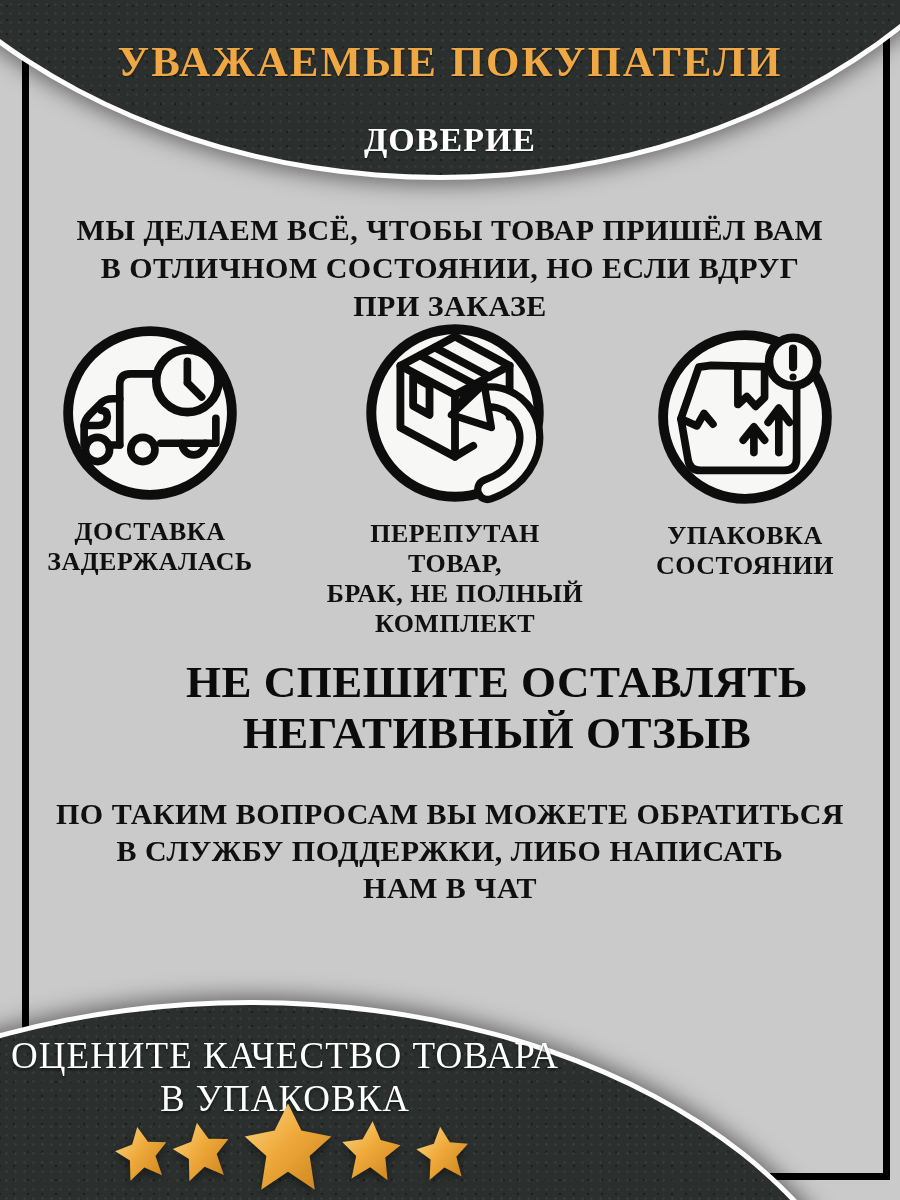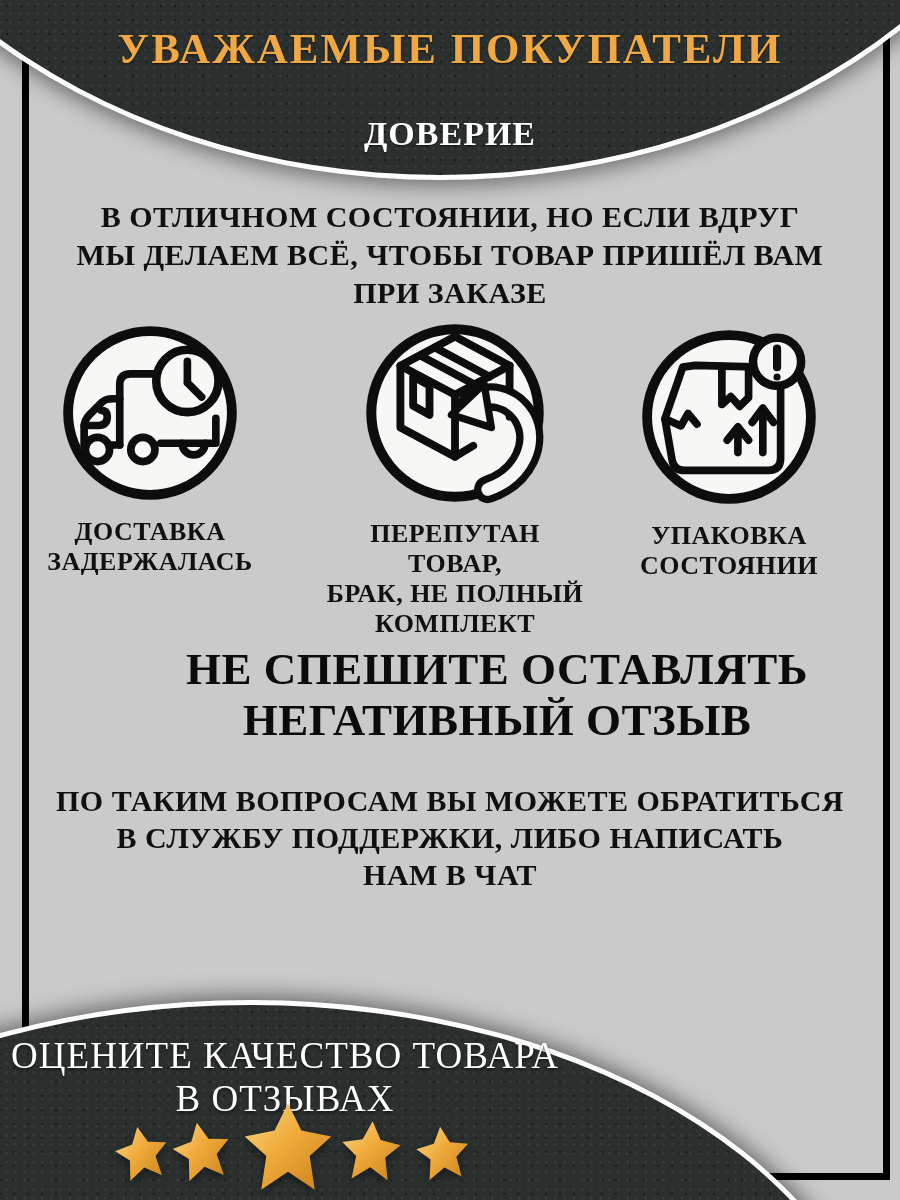--- a/index.html
+++ b/index.html
@@ -22,40 +22,40 @@
       radial-gradient(rgba(0,0,0,.35) 1px, transparent 1.6px);
     background-size:9px 9px,14px 14px;
     border:5px solid #fdfdfd;
     box-shadow:0 0 22px 4px rgba(0,0,0,.5);
     box-sizing:border-box; z-index:2;
   }
   .header-panel{ left:-215px; top:-860px; width:1310px; height:1040px; }
   .footer-panel{ left:-390px; top:1000px; width:1280px; height:832px; }
 
   .abs{ position:absolute; z-index:3; }
-  .center{ left:0; width:900px; text-align:center; }
+  .center{ left:0; width:900px; text-align:center;margin-top:13px; }
 
   .hdr-title{
     top:24px; font-size:43px; font-weight:bold; letter-spacing:2px;
     color:var(--gold,#efa844); text-shadow:0 1px 2px rgba(0,0,0,.6);
   }
   .hdr-sub{ font-size:34px; font-weight:bold; color:#fff; letter-spacing:1px;
     text-shadow:0 1px 2px rgba(0,0,0,.55); }
-  .hdr-sub1{ top:78px; } .hdr-sub2{ top:115px; }
+  .hdr-sub1{ top:78px; } .hdr-sub2{ top:108px; }
 
   .intro{ top:198px; font-size:30px; font-weight:bold; color:var(--ink,#101010);
     line-height:38px; letter-spacing:.5px; }
 
   .issue{ z-index:3; position:absolute; text-align:center; }
   .issue .badge-circle{ display:block; margin:0 auto; }
   .issue-label{ margin-top:15px; font-size:26px; font-weight:bold; line-height:30px;
     color:var(--ink,#101010); letter-spacing:.5px; }
   .i1{ left:25px;  top:324px; width:250px; }
   .i2{ left:320px; top:322px; width:270px; }
-  .i3{ left:604px; top:328px; width:250px; }
+  .i3{ left:620px; top:328px; width:250px; }
   .i1 svg,.i3 svg{ width:178px; height:178px; }
   .i2 svg{ width:182px; height:182px; }
 
   .headline{ top:644px; font-size:45px; font-weight:bold; color:#0b0b0b;
     line-height:51px; letter-spacing:.5px;padding-left:47px; }
   .support{ top:782px; font-size:30px; font-weight:bold; color:var(--ink,#101010);
     line-height:37px; letter-spacing:.5px; }
 
   .ftr-line{ font-size:37px; font-weight:normal; color:#fff; letter-spacing:1px;
     text-shadow:0 2px 3px rgba(0,0,0,.6); width:570px; left:0; text-align:center; }
@@ -69,22 +69,22 @@
 
 <div class="page">
 
   <div class="frame"></div>
 
   <div class="panel header-panel"></div>
   <div class="abs center hdr-title">УВАЖАЕМЫЕ ПОКУПАТЕЛИ</div>
   <div class="abs center hdr-sub hdr-sub2">ДОВЕРИЕ</div>
 
   <div class="abs center intro">
+    <div>МЫ ДЕЛАЕМ ВСЁ, ЧТОБЫ ТОВАР ПРИШЁЛ ВАМ</div>
     <div>В ОТЛИЧНОМ СОСТОЯНИИ, НО ЕСЛИ ВДРУГ</div>
-    <div>МЫ ДЕЛАЕМ ВСЁ, ЧТОБЫ ТОВАР ПРИШЁЛ ВАМ</div>
     <div>ПРИ ЗАКАЗЕ</div>
   </div>
 
   <div class="issue i1">
     <svg class="badge-circle" viewBox="0 0 100 100">
       <g fill="none" stroke="#0d0d0d" stroke-width="4.3" stroke-linecap="round" stroke-linejoin="round">
         <circle cx="50" cy="50" r="46" fill="#f7f7f5" stroke-width="5.5"></circle>
         <path d="M33,68 V34 Q33,28 39,28 H55"></path>
         <path d="M33,68 H13 V58 Q13,54 16,51 L23,44 Q25,42 29,42 H33"></path>
         <path d="M13,57 H21 Q26,57 26,52 Q26,48.5 22.5,48.5"></path>
@@ -150,21 +150,21 @@
   </div>
 
   <div class="abs center support">
     <div>ПО ТАКИМ ВОПРОСАМ ВЫ МОЖЕТЕ ОБРАТИТЬСЯ</div>
     <div>В СЛУЖБУ ПОДДЕРЖКИ, ЛИБО НАПИСАТЬ</div>
     <div>НАМ В ЧАТ</div>
   </div>
 
   <div class="panel footer-panel"></div>
   <div class="abs ftr-line ftr1">ОЦЕНИТЕ КАЧЕСТВО ТОВАРА</div>
-  <div class="abs ftr-line ftr2">В ОТЗЫВАХ</div>
+  <div class="abs ftr-line ftr2">В УПАКОВКА</div>
 
   <svg class="stars-svg" width="425" height="96" viewBox="0 0 425 96">
     <defs>
       <linearGradient id="sg" x1="0" y1="0" x2="1" y2="1">
         <stop class="stop-light" offset="0" stop-color="#f9d98c"></stop>
         <stop class="stop-mid" offset="0.45" stop-color="#f0ab3c"></stop>
         <stop class="stop-dark" offset="1" stop-color="#c9811a"></stop>
       </linearGradient>
       <path id="star-shape" d="M0,-48 L14.1,-19.4 L45.6,-13.1 L22.8,7.4 L28.2,42.8 L0,24 L-28.2,42.8 L-22.8,7.4 L-45.6,-13.1 L-14.1,-19.4 Z"></path>
     </defs>

